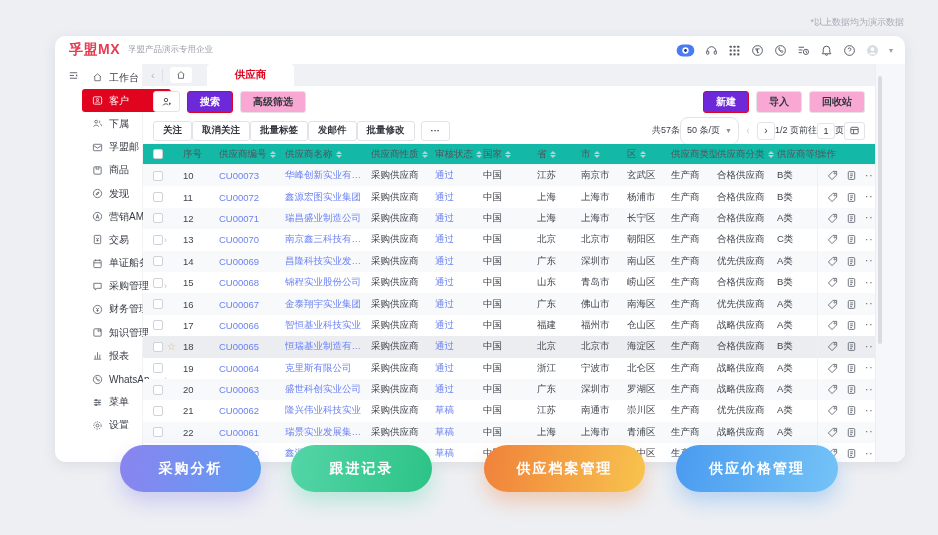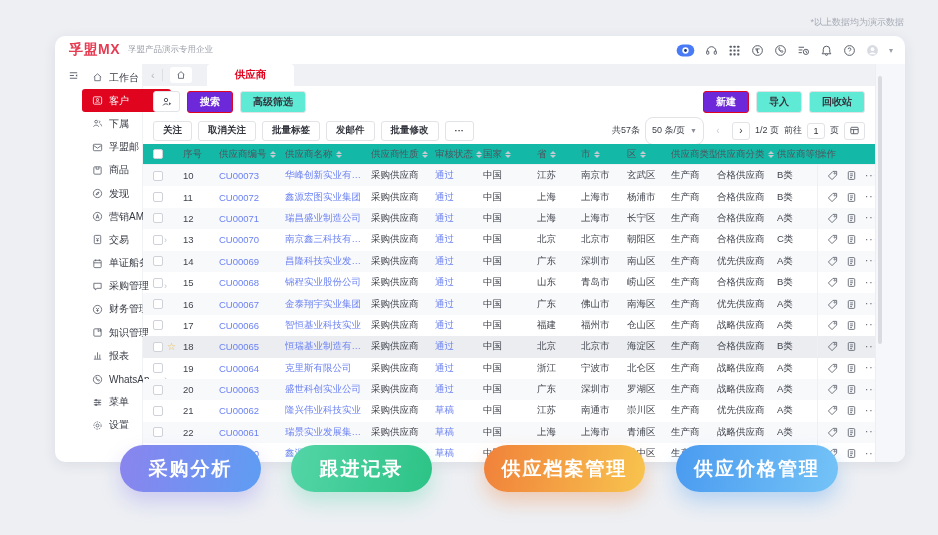--- a/index.html
+++ b/index.html
@@ -36,26 +36,26 @@
   .nav-back{color:#b6bac2;font-size:11px;cursor:pointer}
   .tab-divider{width:1px;height:12px;background:#dcdee3}
   .nav-home{width:22px;height:16px;background:#fff;border-radius:3px;display:flex;align-items:center;justify-content:center;color:#565b66;cursor:pointer}
   .nav-home svg{width:10px;height:10px}
   .tab-active{height:22px;align-self:flex-end;background:#fff;color:#e1041f;font-size:10.5px;font-weight:bold;display:flex;align-items:center;padding:0 28px;margin-left:8px;border-radius:4px 4px 0 0;cursor:pointer}
   .searchrow{height:31px;display:flex;align-items:center;gap:7px;padding:0 10px;flex:0 0 auto}
   .iconbtn{width:27px;height:21px;border:1px solid #e2e3e7;border-radius:3px;display:flex;align-items:center;justify-content:center;color:#565b66;background:#fff;cursor:pointer}
   .iconbtn svg{width:12px;height:12px}
   .search-input{width:183px;height:21px;border:1px solid #e2e3e7;border-radius:3px;font-size:9px;padding:0 7px;color:#555;outline:none;font-family:inherit}
   .search-input::placeholder{color:#c0c3cb}
-  .btn{height:22px;border-radius:3px;font-size:10px;font-weight:bold;display:inline-flex;align-items:center;padding:0 12px;border:1px solid #e2e3e7;background:#5eead4;color:#33363e;cursor:pointer;font-family:inherit;white-space:nowrap}
+  .btn{height:22px;border-radius:3px;font-size:10px;font-weight:bold;display:inline-flex;align-items:center;padding:0 12px;border:1px solid #e2e3e7;background:#f9a8d4;color:#33363e;cursor:pointer;font-family:inherit;white-space:nowrap}
   .btn.red{background:#6d28d9;border-color:#e1041f;color:#fff}
   .spacer{flex:1}
   .toolbar{height:27px;display:flex;align-items:center;gap:6px;padding:0 10px;flex:0 0 auto}
   .tb-btn{height:20px;border-radius:3px;font-size:9.5px;font-weight:bold;display:inline-flex;align-items:center;padding:0 9px;border:1px solid #e2e3e7;background:#fff;color:#33363e;cursor:pointer;font-family:inherit;white-space:nowrap}
-  .pg{display:flex;align-items:center;gap:5px;font-size:9px;color:#3a3e46;margin-left:auto}
+  .pg{display:flex;align-items:center;font-size:9px;color:#3a3e46;margin-left:auto}
   .pg-select{height:28px;border:1px solid #e2e3e7;border-radius:8px;padding:12px 6px;display:flex;align-items:center;gap:5px;cursor:pointer}
   .pg-select .caret{font-size:7px;color:#8b8f99}
   .pg-arrow{width:18px;height:18px;border-radius:3px;display:flex;align-items:center;justify-content:center;font-size:10px;cursor:pointer}
   .pg-prev{color:#c9ccd4}
   .pg-next{border:1px solid #e2e3e7;color:#3a3e46;background:#fff}
   .pg-input{width:18px;height:16px;border:1px solid #e2e3e7;border-radius:3px;text-align:center;font-size:9px;color:#333;padding:0;font-family:inherit}
   .pg-icon{width:21px;height:18px;border:1px solid #e2e3e7;border-radius:3px;display:flex;align-items:center;justify-content:center;color:#565b66;background:#fff;cursor:pointer}
   .pg-icon svg{width:11px;height:11px}
   
   .table{flex:1;min-height:0;overflow:hidden;font-size:9.5px}
@@ -72,21 +72,21 @@
   .cb{width:10px;height:10px;border:1px solid #cfd2d9;border-radius:2px;background:#fff;flex:0 0 auto;cursor:pointer}
   .star{color:#f0b73f;font-size:10px;line-height:1}
   .cell{white-space:nowrap;overflow:hidden;text-overflow:ellipsis;padding-right:4px}
   .link{color:#6c82f3;cursor:pointer}
   .status{color:#6c82f3}
   .ops{display:flex;align-items:center;gap:8px;border-left:1px solid #eef0f3;height:100%;padding-left:9px;color:#565b66}
   .ops .op{display:flex;cursor:pointer}
   .ops svg{width:11px;height:11px}
   .ops .more{font-size:10px;letter-spacing:1px;cursor:pointer;line-height:1}
   
-  .pill{position:absolute;top:445px;height:47px;border-radius:27px;display:flex;align-items:center;justify-content:center;color:#fff;font-size:19px;font-weight:bold;letter-spacing:2px;z-index:5;cursor:pointer}
+  .pill{position:absolute;top:445px;height:47px;border-radius:27px;display:flex;align-items:center;justify-content:center;color:#fff;font-size:14px;font-weight:bold;letter-spacing:2px;z-index:5;cursor:pointer}
 </style>
 </head>
 <body>
 
 <div class="watermark">*以上数据均为演示数据</div>
 
 <div class="window">
   <div class="topbar">
     <span class="logo">孚盟MX</span>
     <span class="subtitle">孚盟产品演示专用企业</span>
@@ -343,21 +343,21 @@
             </svg>
         </span>
         <button class="btn red">搜索</button>
         <button class="btn">高级筛选</button>
         <span class="spacer"></span>
         <button class="btn red">新建</button>
         <button class="btn">导入</button>
         <button class="btn">回收站</button>
       </div>
       <div class="toolbar">
-        <span id="toolbar-buttons" style="display:flex;gap:6px">
+        <span id="toolbar-buttons" style="display:flex;">
             <button class="tb-btn">关注</button>
             <button class="tb-btn">取消关注</button>
             <button class="tb-btn">批量标签</button>
             <button class="tb-btn">发邮件</button>
             <button class="tb-btn">批量修改</button>
           </span>
         <button class="tb-btn">···</button>
         <div class="pg">
           <span>共57条</span>
           <span class="pg-select">

